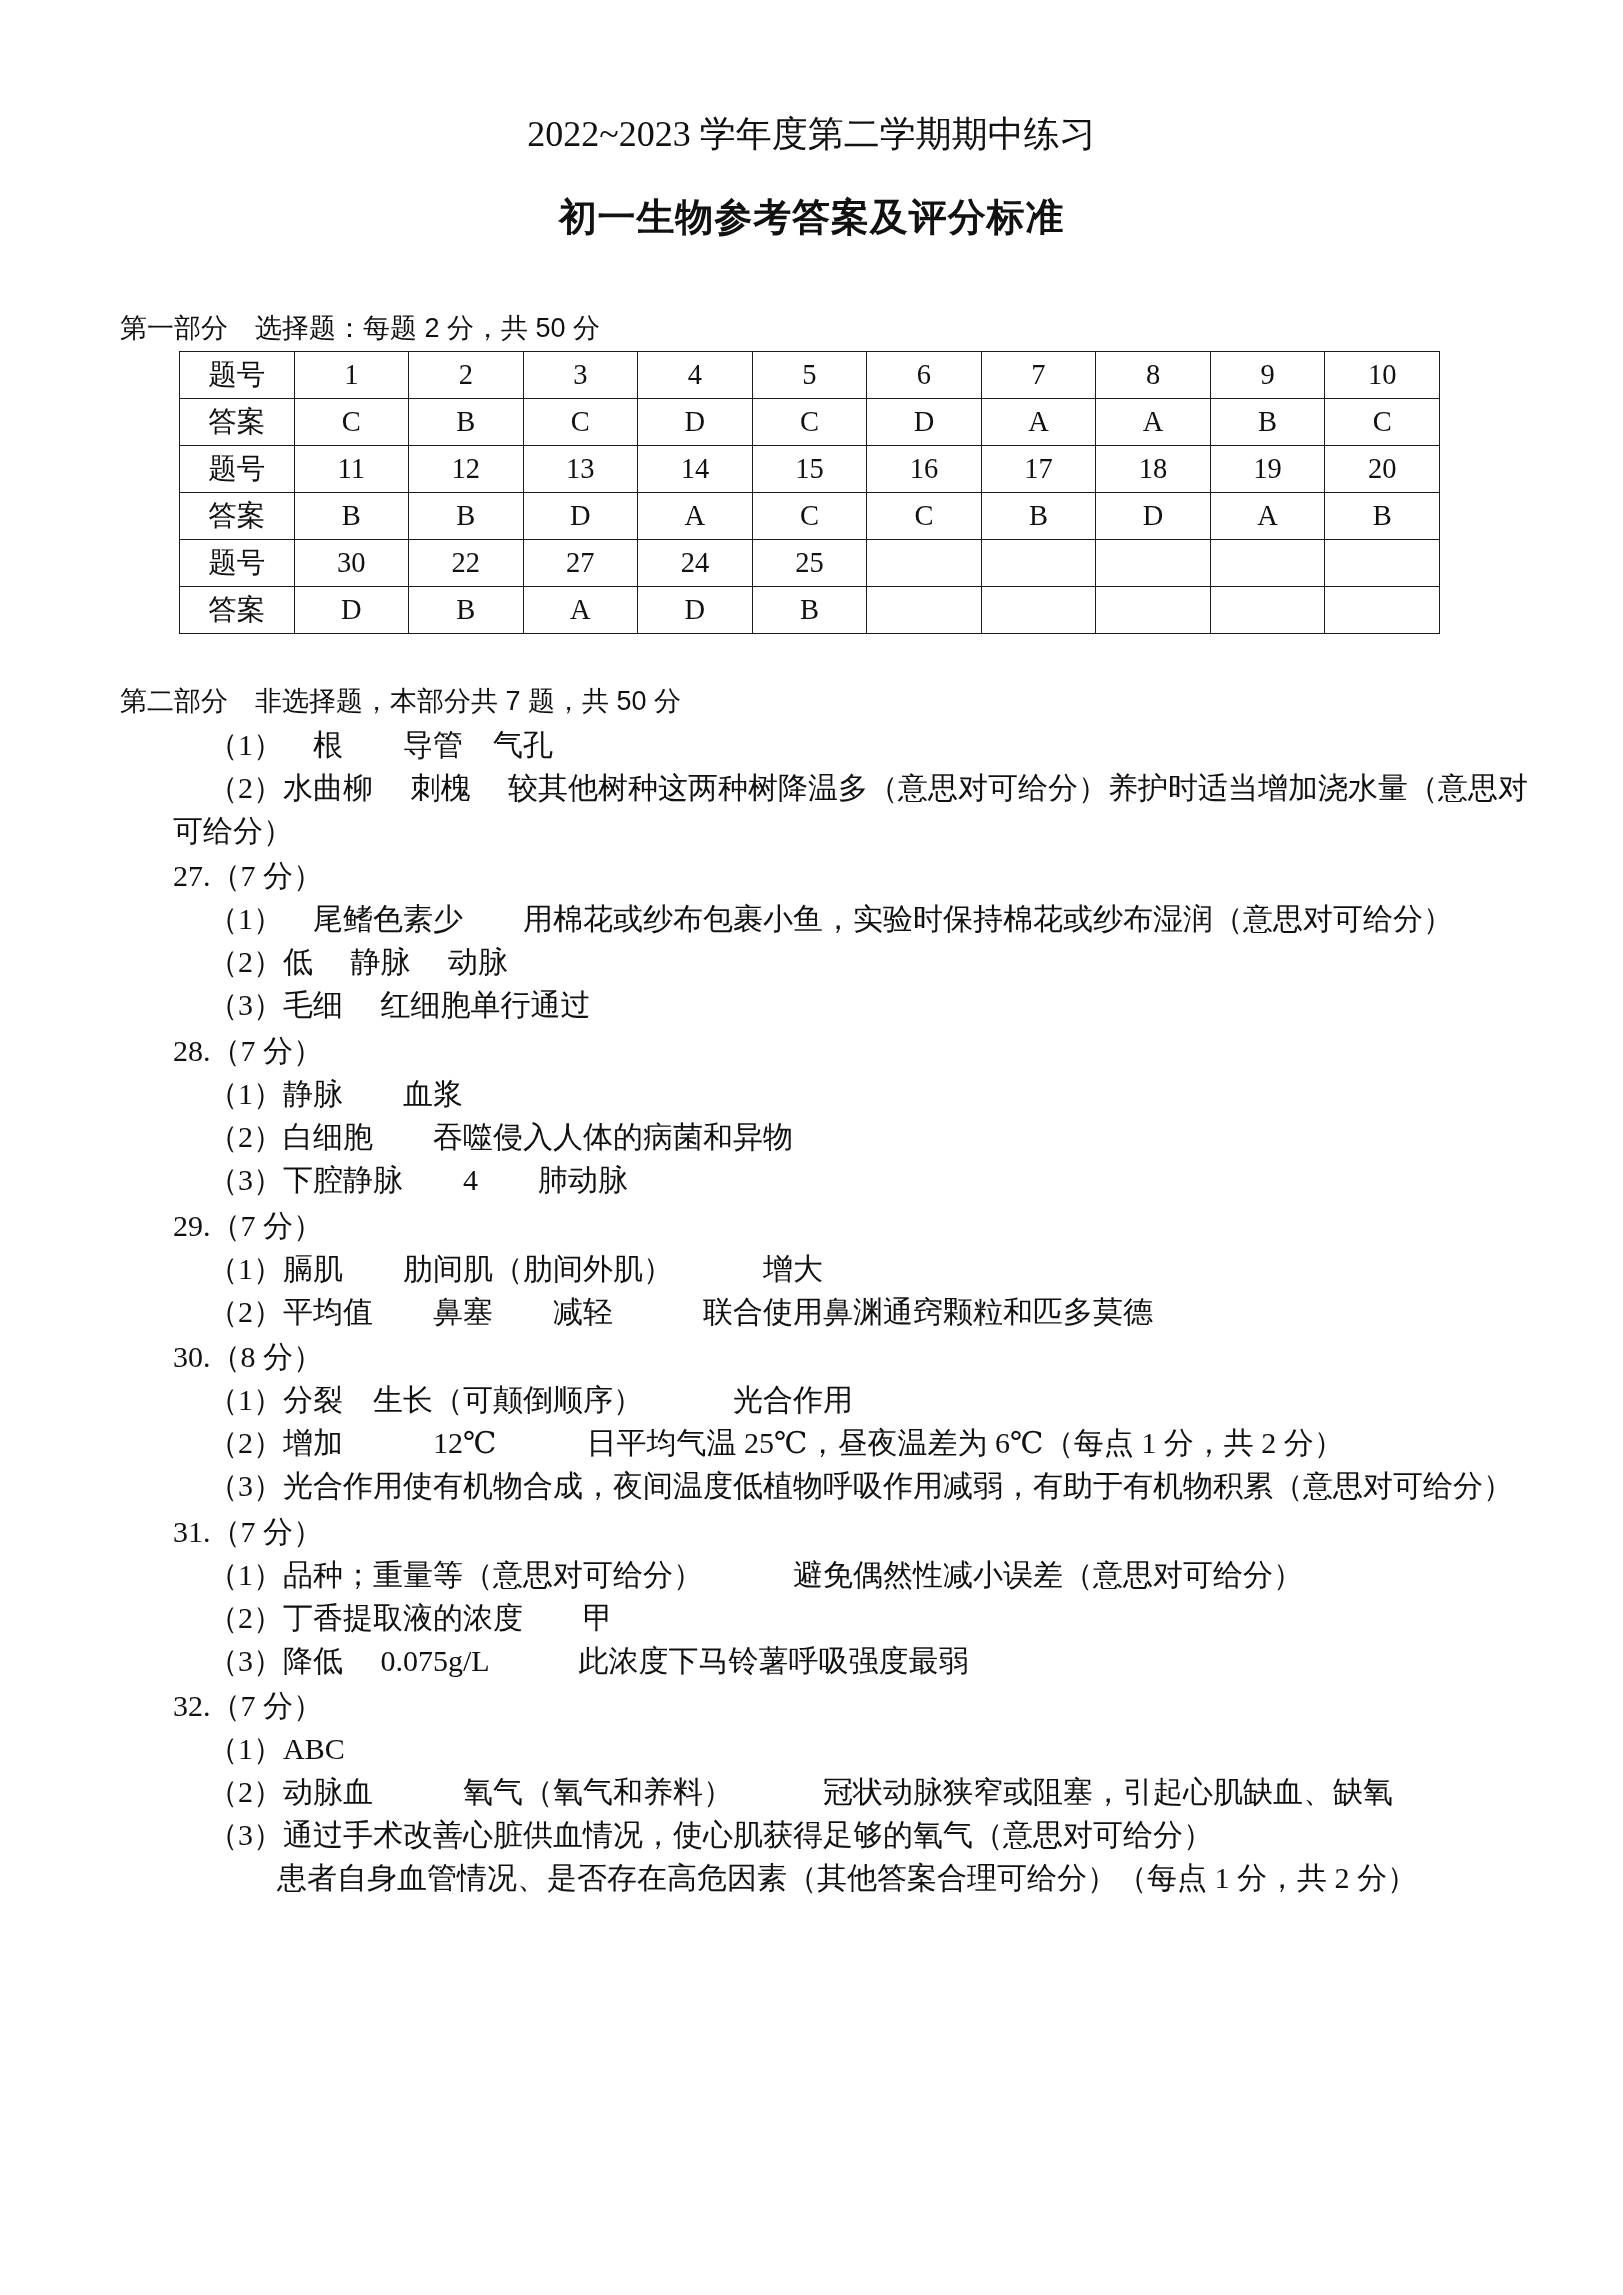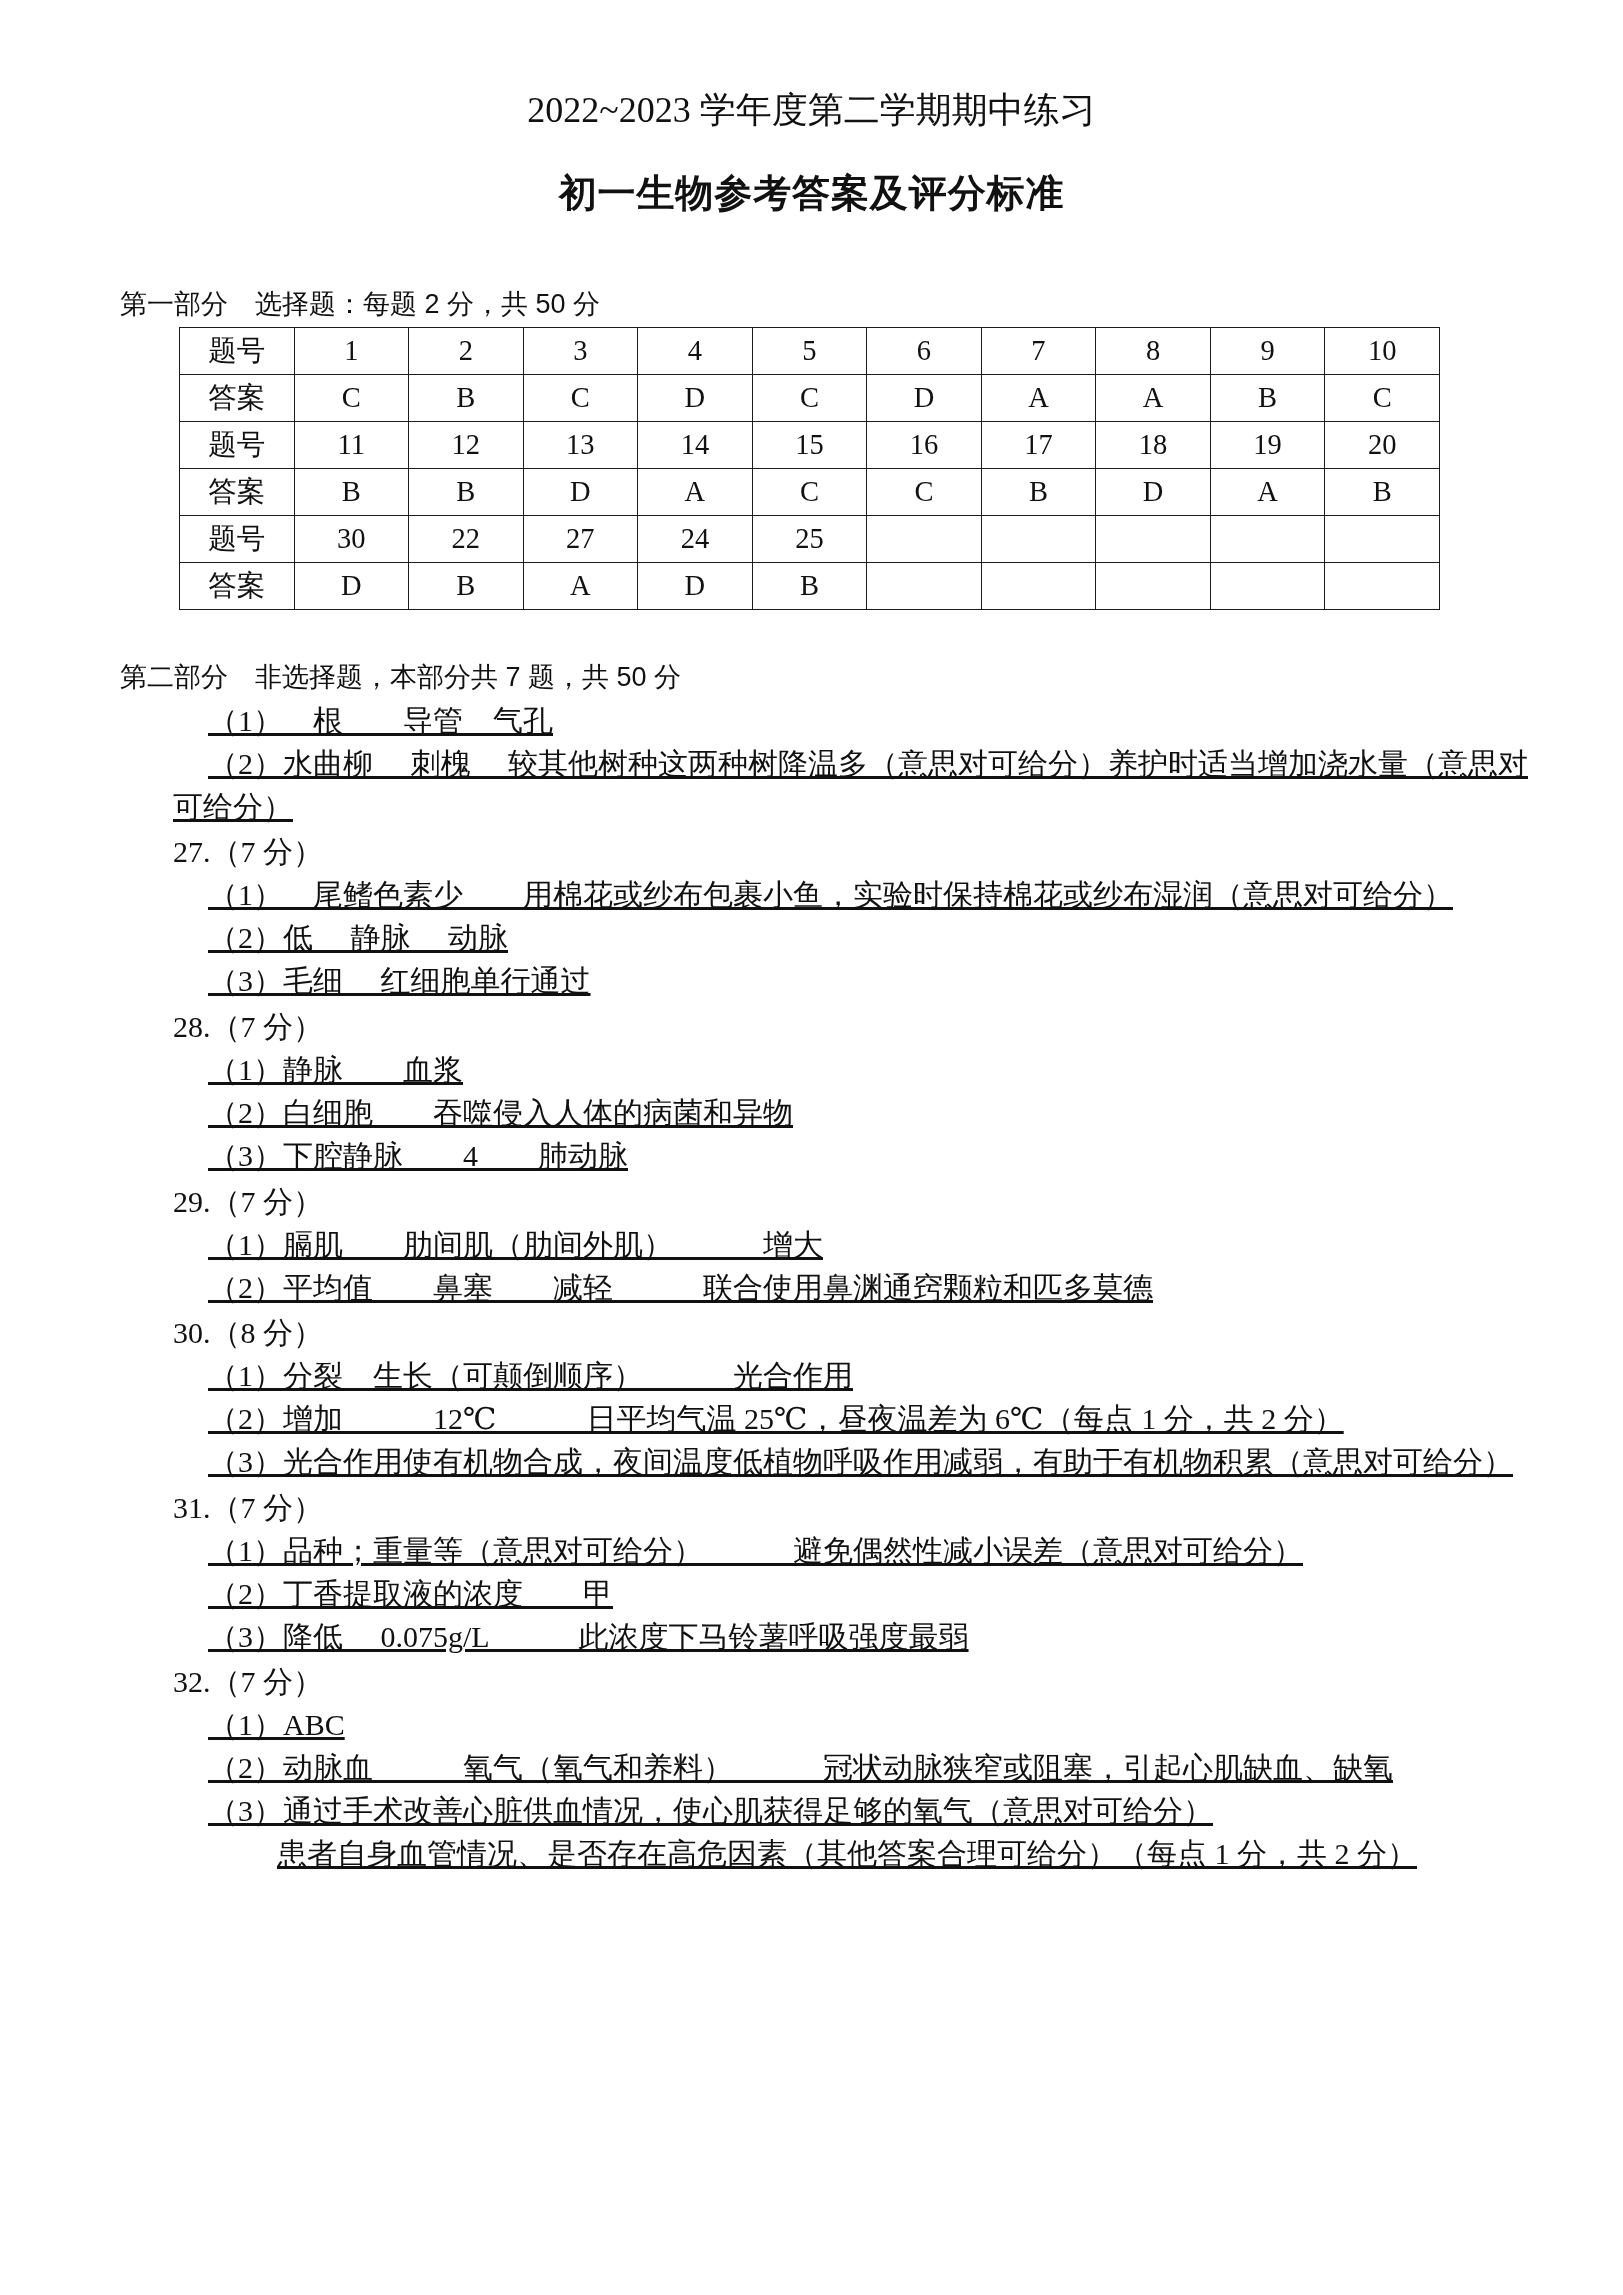--- a/index.html
+++ b/index.html
@@ -8,21 +8,21 @@
     background: #ffffff; color: #111111;
     font-family: "Liberation Serif", "DejaVu Serif", serif;
   }
   .page {
     position: relative;
     width: 1623px; height: 2295px;
     overflow: hidden;
     background: #ffffff;
   }
   .exam-session {
-    padding-top: 87px;
+    padding-top: 111px;
     text-align: center;
     font-size: 36px;
     line-height: 47px;
     white-space: pre-wrap;
   }
   .doc-title {
     margin-top: 32px;
     text-align: center;
     font-size: 38px;
     line-height: 55px;
@@ -58,21 +58,21 @@
     white-space: pre;
   }
   .questions {
     margin-left: 173px;
     font-size: 30px;
     line-height: 43px;
   }
   .question { margin-top: 2.6px; }
   .question.first { margin-top: 0; }
   .q-num { white-space: pre-wrap; }
-  .ln { padding-left: 35px; white-space: pre-wrap; text-decoration: underline; }
+  .ln { padding-left: 35px; white-space: pre-wrap; }
   .ln.cont { padding-left: 0; }
   .ln.deep { padding-left: 104px; }
 </style>
 </head>
 <body>
 
 <div class="page">
 
   <div class="exam-session">2022~2023 学年度第二学期期中练习</div>
   <div class="doc-title">初一生物参考答案及评分标准</div>

